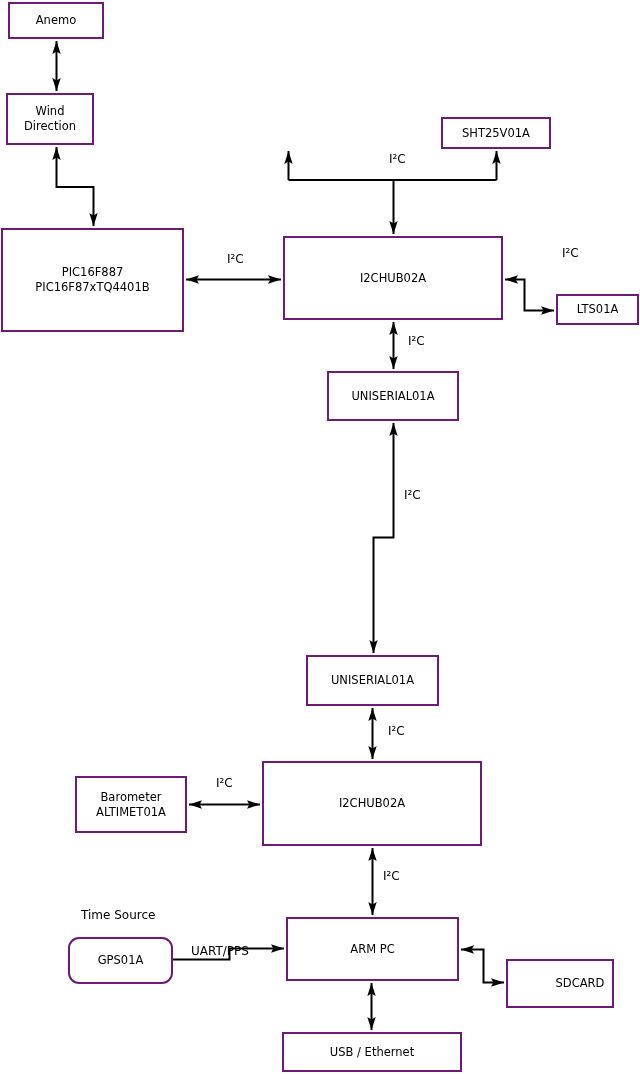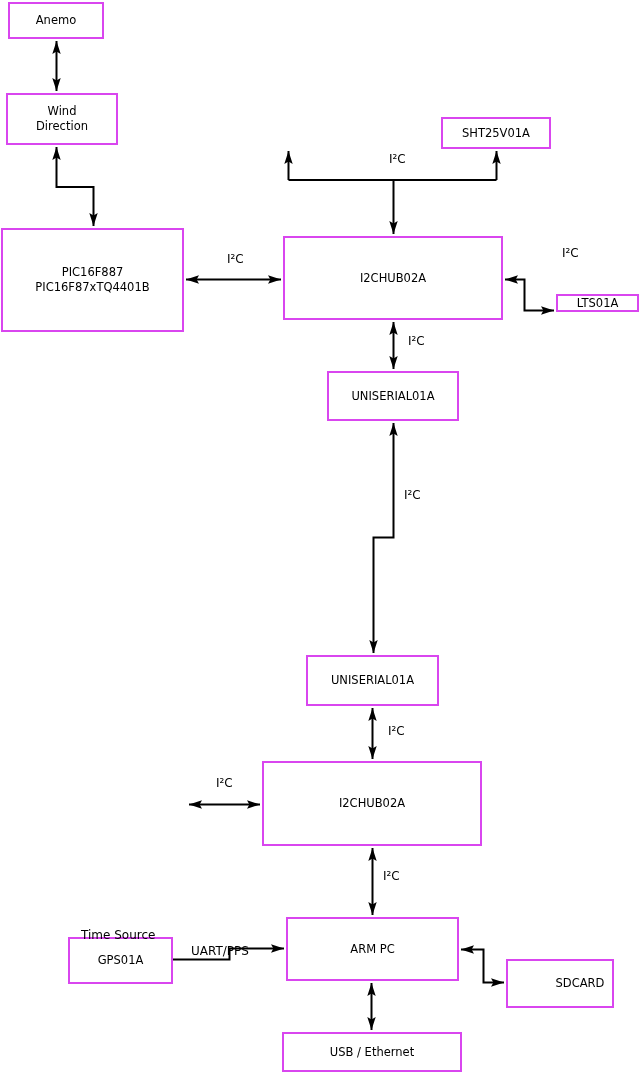--- a/index.html
+++ b/index.html
@@ -15,63 +15,63 @@
   #wires {
     position: absolute;
     left: 0; top: 0;
     width: 640px; height: 1089px;
     pointer-events: none;
   }
   .node {
     position: absolute;
     box-sizing: border-box;
     background: #ffffff;
-    border: 2px solid #d946ef;
+    border: 2px solid #701a75;
     display: flex;
     align-items: center;
     justify-content: center;
     text-align: center;
   }
   .node-label {
     font-size: 11.5px;
     line-height: 15px;
     white-space: pre-line;
   }
   .lbl {
     position: absolute;
     font-size: 12px;
     line-height: 14px;
     white-space: nowrap;
   }
   
   #node-anemo   { left: 8px;   top: 2px;    width: 96px;  height: 37px; }
-  #node-wind    { left: 6px;   top: 93px;   width: 112px; height: 52px; }
+  #node-wind    { left: 6px;   top: 93px;   width: 88px; height: 52px; }
   #node-pic     { left: 1px;   top: 228px;  width: 183px; height: 104px; justify-content: center; }
   #node-isl     { left: 234px; top: 117px;  width: 110px; height: 32px; }
   #node-sht     { left: 441px; top: 117px;  width: 110px; height: 32px; }
   #node-hub1    { left: 283px; top: 236px;  width: 220px; height: 84px; }
-  #node-lts     { left: 556px; top: 294px;  width: 83px;  height: 18px; }
+  #node-lts     { left: 556px; top: 294px;  width: 83px;  height: 31px; }
   #node-uni1    { left: 327px; top: 371px;  width: 132px; height: 50px; }
   #node-uni2    { left: 306px; top: 655px;  width: 133px; height: 51px; }
   #node-hub2    { left: 262px; top: 761px;  width: 220px; height: 85px; }
   #node-baro    { left: 75px;  top: 776px;  width: 112px; height: 57px; }
-  #node-gps     { left: 68px;  top: 937px;  width: 105px; height: 47px; }
+  #node-gps     { left: 68px;  top: 937px;  width: 105px; height: 47px; border-radius: 11px; }
   #node-arm     { left: 286px; top: 917px;  width: 173px; height: 64px; }
   #node-sdcard  { left: 506px; top: 959px;  width: 108px; height: 49px; padding-left: 40px; }
   #node-usb     { left: 282px; top: 1032px; width: 180px; height: 40px; }
   
   #lbl-bus-top     { left: 389px; top: 152px; }
   #lbl-pic-hub     { left: 227px; top: 252px; }
   #lbl-hub-lts     { left: 562px; top: 246px; }
   #lbl-hub1-uni1   { left: 408px; top: 334px; }
   #lbl-uni-link    { left: 404px; top: 488px; }
   #lbl-uni2-hub2   { left: 388px; top: 724px; }
   #lbl-baro-hub2   { left: 216px; top: 776px; }
   #lbl-hub2-arm    { left: 383px; top: 869px; }
-  #lbl-time-source { left: 81px;  top: 908px; margin-top: 20px; }
+  #lbl-time-source { left: 81px;  top: 908px; }
   #lbl-uart-pps    { left: 191px; top: 944px; }
 </style>
 </head>
 <body>
 
 <div id="canvas">
 
   <svg id="wires" viewBox="0 0 640 1089" xmlns="http://www.w3.org/2000/svg">
     <defs>
       <marker id="arw" markerUnits="userSpaceOnUse" markerWidth="14" markerHeight="10" refX="13" refY="5" orient="auto-start-reverse">
@@ -120,20 +120,24 @@
   </div>
   <div class="node" id="node-uni1">
     <span class="node-label">UNISERIAL01A</span>
   </div>
   <div class="node" id="node-uni2">
     <span class="node-label">UNISERIAL01A</span>
   </div>
   <div class="node" id="node-hub2">
     <span class="node-label">I2CHUB02A</span>
   </div>
+  <div class="node" id="node-baro">
+    <span class="node-label">Barometer
+ALTIMET01A</span>
+  </div>
   <div class="node" id="node-gps">
     <span class="node-label">GPS01A</span>
   </div>
   <div class="node" id="node-arm">
     <span class="node-label">ARM PC</span>
   </div>
   <div class="node" id="node-sdcard">
     <span class="node-label">SDCARD</span>
   </div>
   <div class="node" id="node-usb">

